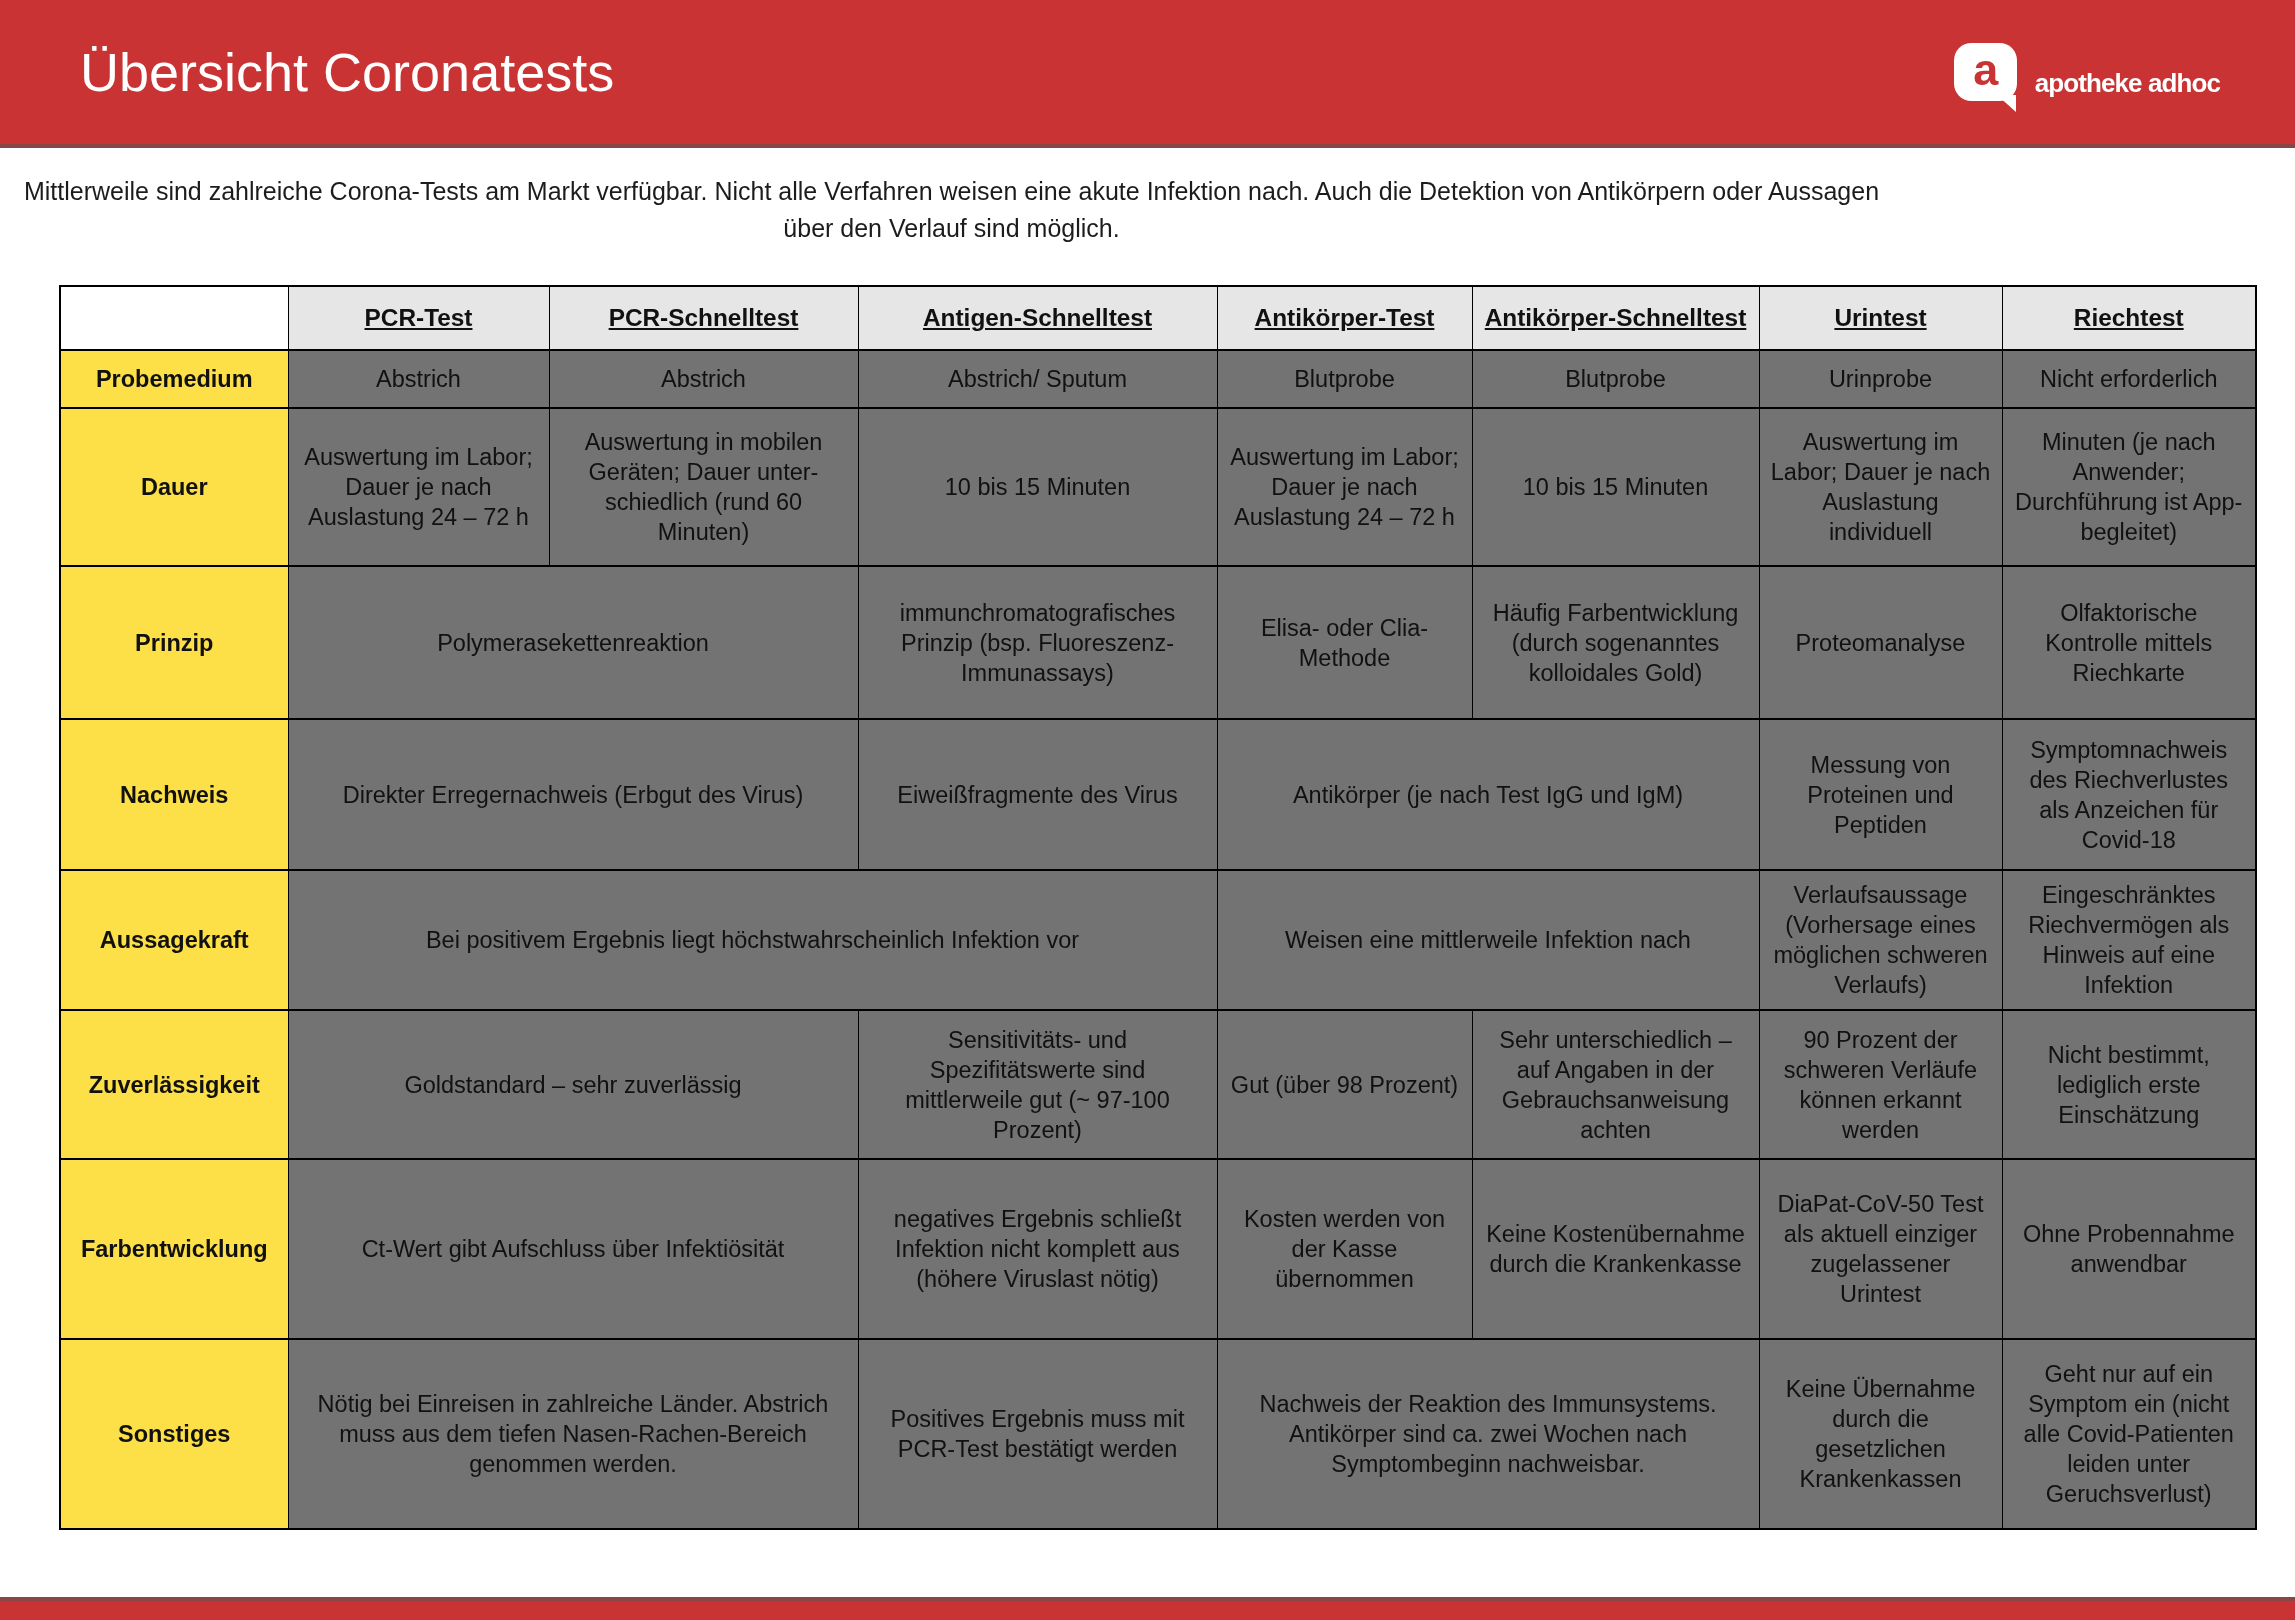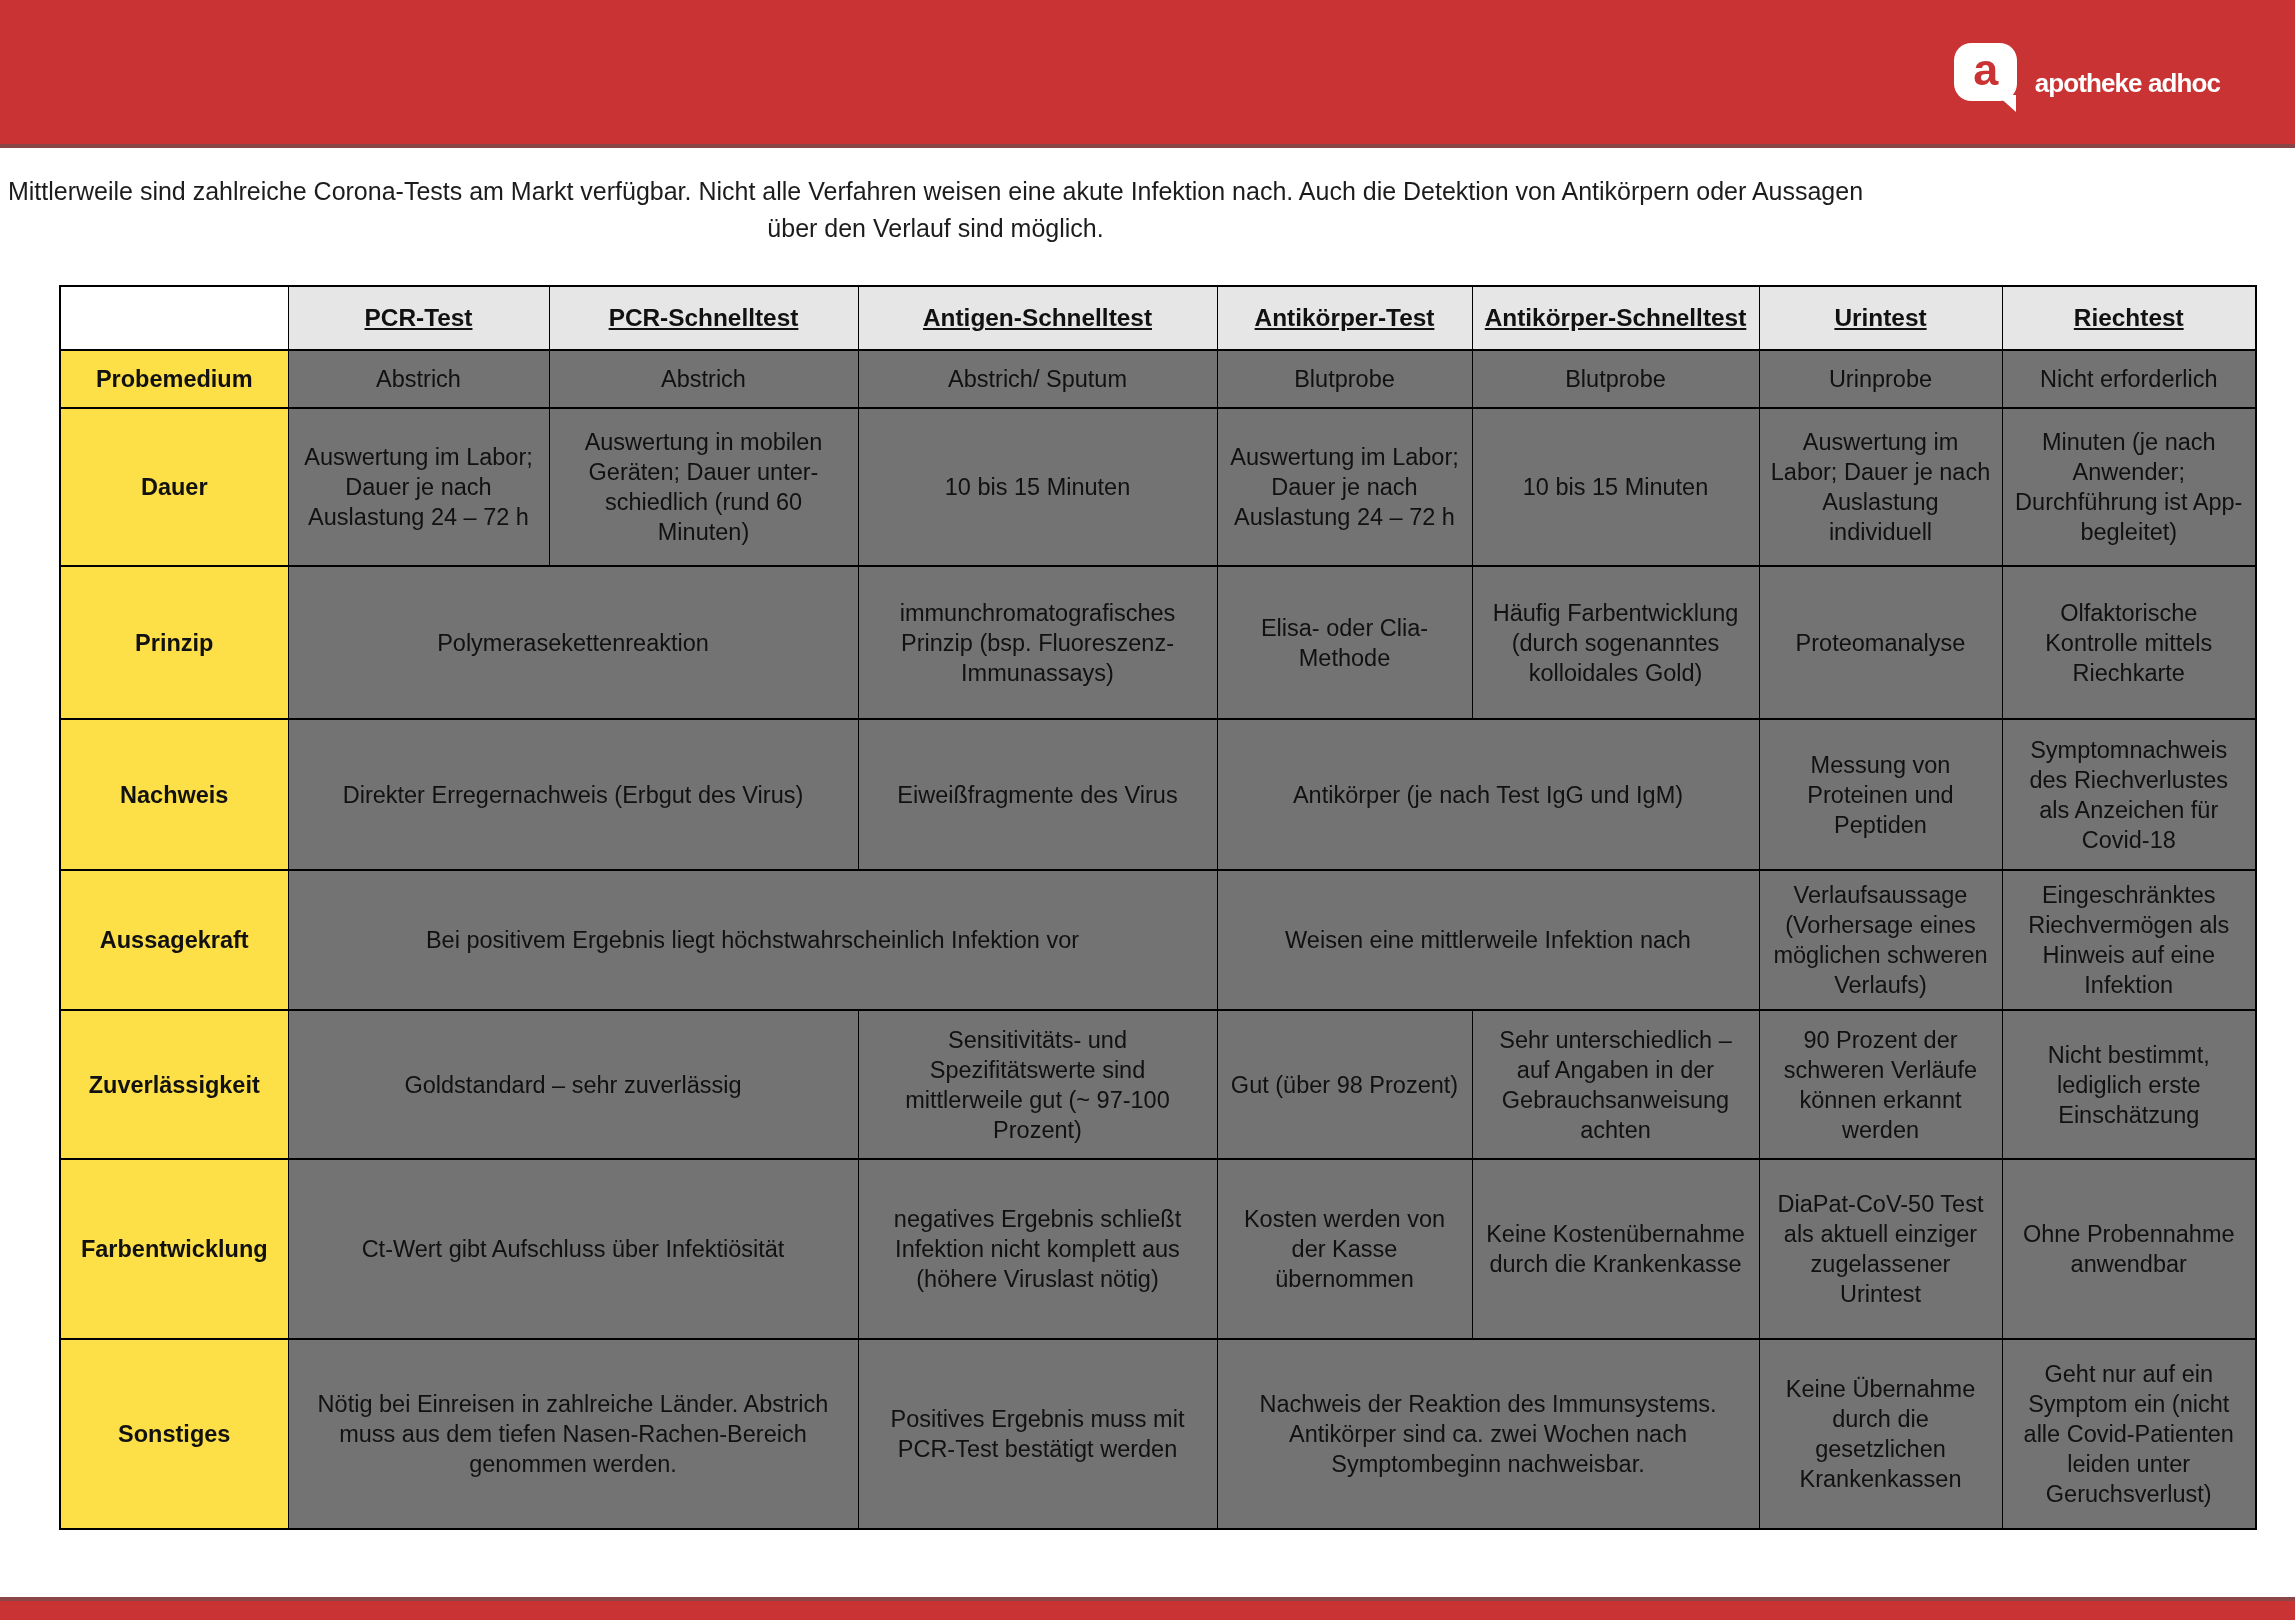--- a/index.html
+++ b/index.html
@@ -34,21 +34,21 @@
   .logo-mark-letter{
     color:#c93333;font-size:45px;font-weight:bold;line-height:1;margin-top:-5.2px;
   }
   .logo-text{
     color:#ffffff;font-size:26px;font-weight:bold;letter-spacing:-0.9px;
     align-self:center;margin-top:22.7px;white-space:nowrap;
   }
   
   .intro{
     position:absolute;left:0;top:173px;width:1871px;
-    display:flex;justify-content:center;
+    display:flex;justify-content:center;padding-left:16px;
   }
   .intro-text{
     max-width:1987px;text-align:center;font-size:25px;line-height:37px;color:#1c1c1c;
   }
   
   .tbl-wrap{position:absolute;left:59px;top:285px;}
   table.coronatable{
     border-collapse:collapse;table-layout:fixed;width:2198px;
     border:2.6px solid #000;
     font-size:23.5px;line-height:30px;color:#111;
@@ -74,20 +74,21 @@
   .bottombar{
     position:absolute;left:0;top:1601px;width:2295px;height:20px;background:#c93333;
   }
 </style>
 </head>
 <body>
 
 <div class="page">
 
   <div class="topbar">
+    <div class="page-title">Übersicht Coronatests</div>
     <div class="logo">
       <div class="logo-mark">
         <span class="logo-mark-letter">a</span>
       </div>
       <div class="logo-text">apotheke adhoc</div>
     </div>
   </div>
   <div class="topbar-divider"></div>
 
   <div class="intro">

